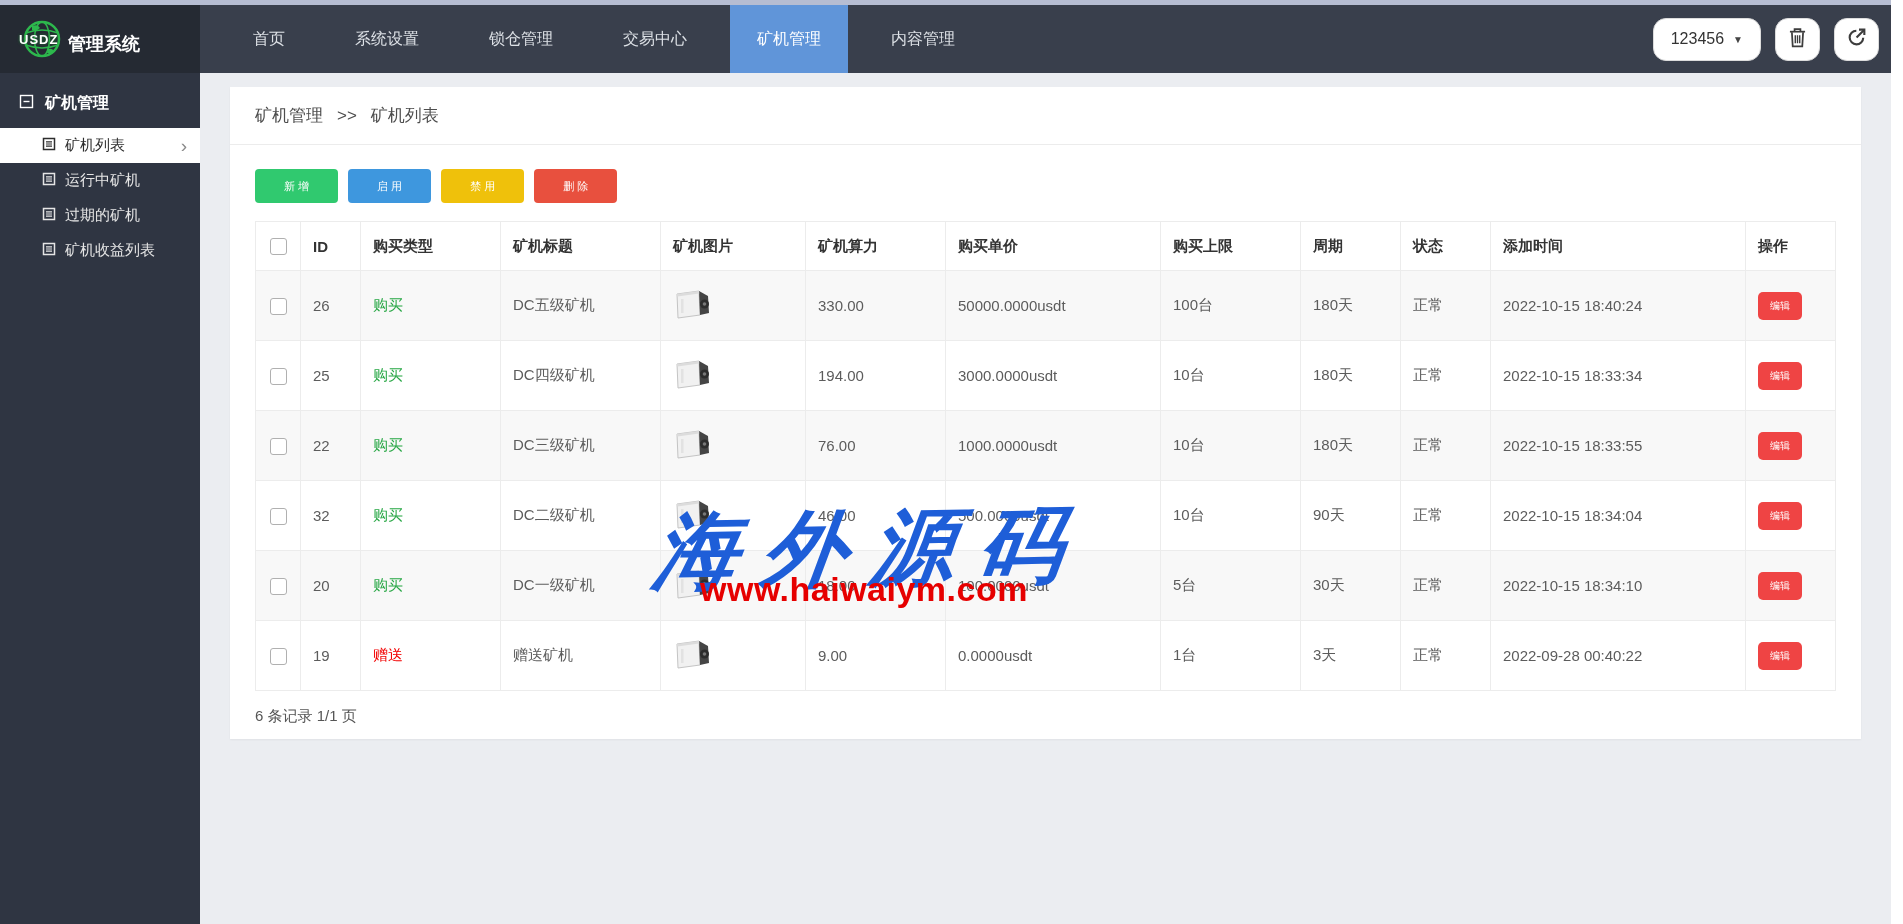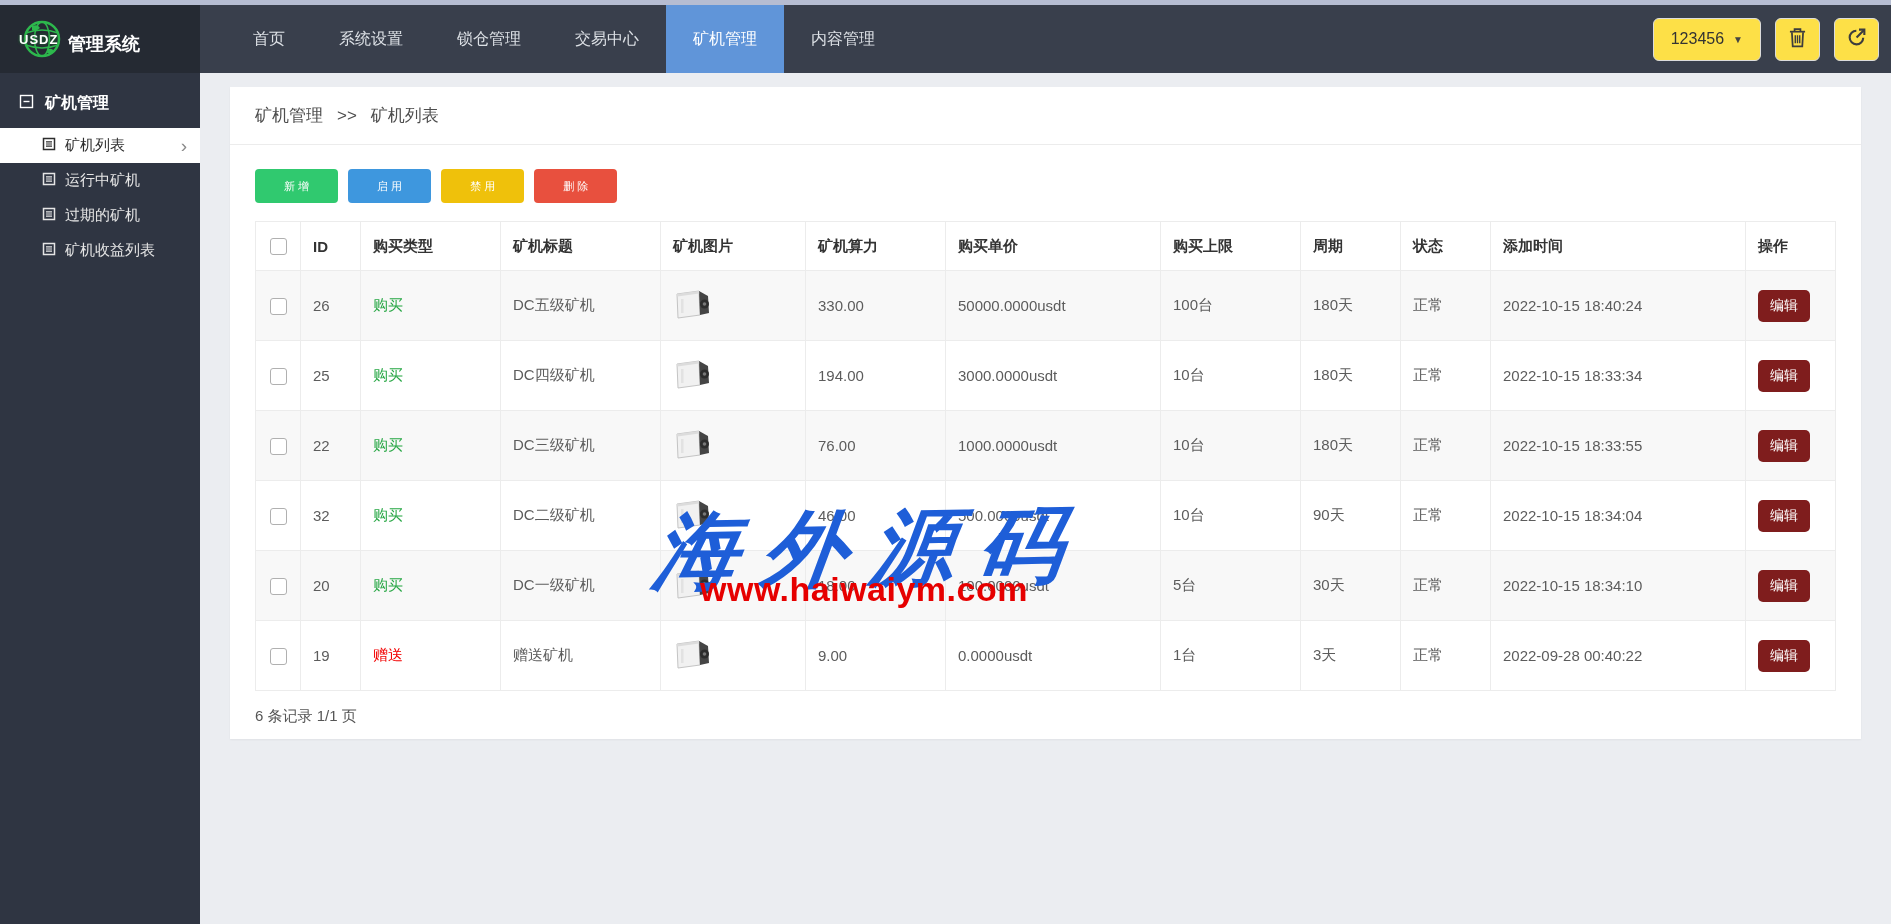--- a/index.html
+++ b/index.html
@@ -8,25 +8,25 @@
 
   
   .top-strip{position:absolute;top:0;left:0;width:100%;height:5px;background:#b6bdd2;z-index:20;}
 
   
   .header{position:absolute;top:5px;left:0;width:100%;height:68px;background:#393f4c;display:flex;align-items:stretch;z-index:10;}
   .logo{width:200px;background:#252a33;display:flex;align-items:center;padding-left:18px;box-sizing:border-box;flex:none;}
   .logo-globe{position:relative;width:48px;height:46px;flex:none;}
   .logo-usdz{position:absolute;left:1px;top:16px;font-size:13px;font-weight:bold;color:#fff;letter-spacing:1px;text-shadow:0 0 3px #1a7a33;}
   .logo-title{color:#fff;font-size:18px;font-weight:bold;margin-left:2px;margin-top:10px;}
-  .nav{display:flex;margin-left:26px;}
+  .nav{display:flex;margin-left:26px;gap:16px;}
   .nav-item{padding:0 27px;line-height:68px;font-size:16px;color:#dde1e6;cursor:pointer;white-space:nowrap;}
   .nav-item.active{background:#6095d9;color:#fff;}
   .header-right{margin-left:auto;display:flex;align-items:center;gap:14px;padding-right:12px;}
-  .hbtn{background:#fde047;border:1px solid #dcdcdc;border-radius:6px;height:43px;display:flex;align-items:center;justify-content:center;color:#333;cursor:pointer;box-sizing:border-box;}
+  .hbtn{background:#ffffff;border:1px solid #dcdcdc;border-radius:13px;height:43px;display:flex;align-items:center;justify-content:center;color:#333;cursor:pointer;box-sizing:border-box;}
   .user-btn{padding:0 17px;font-size:16px;gap:9px;}
   .caret{font-size:10px;color:#444;}
   .icon-btn{width:45px;}
 
   
   .sidebar{position:absolute;top:73px;left:0;width:200px;height:851px;background:#2f3542;color:#f2f2f2;}
   .side-section{display:flex;align-items:center;gap:11px;padding:14px 0 0 19px;height:32px;font-size:16px;font-weight:bold;color:#fff;cursor:pointer;}
   .side-list{margin-top:9px;}
   .side-item{height:35px;display:flex;align-items:center;gap:9px;padding-left:42px;font-size:15px;color:#e5e5e5;cursor:pointer;position:relative;}
   .side-item.active{background:#fff;color:#2d2d2d;}
@@ -47,21 +47,21 @@
 
   table.grid{width:100%;border-collapse:collapse;table-layout:fixed;font-size:15px;color:#5c5c5c;}
   .grid th,.grid td{border:1px solid #ececec;padding:0 12px;text-align:left;overflow:hidden;white-space:nowrap;}
   .grid th{height:48px;font-weight:bold;color:#333;font-size:15px;}
   .grid td{height:69px;}
   .grid tbody tr:nth-child(odd){background:#f8f8f8;}
   .col-check{text-align:center !important;}
   input.cb{appearance:none;-webkit-appearance:none;width:17px;height:17px;border:1px solid #b0b0b0;border-radius:3px;background:#fff;margin:0;cursor:pointer;vertical-align:middle;}
   .type-buy{color:#28a745;}
   .type-gift{color:#f20000;}
-  .edit-btn{background:#7f1d1d;color:#fff;border:none;border-radius:5px;padding:7px 12px;font-size:14px;cursor:pointer;font-family:inherit;}
+  .edit-btn{background:#ef4444;color:#fff;border:none;border-radius:5px;padding:7px 12px;font-size:10px;cursor:pointer;font-family:inherit;}
   .pager{margin-top:16px;font-size:15px;color:#555;}
 
   
   .wm-text{position:absolute;left:655px;top:492px;z-index:40;pointer-events:none;font-family:"DejaVu Serif","Liberation Serif",serif;font-style:italic;font-weight:bold;font-size:84px;letter-spacing:24px;color:#1e5ed8;transform:skewX(-8deg) rotate(-1deg);white-space:nowrap;}
   .wm-url{position:absolute;left:700px;top:570px;z-index:41;pointer-events:none;font-weight:bold;font-size:34px;color:#e60000;letter-spacing:0.5px;white-space:nowrap;}
 </style>
 </head>
 <body>
 
 <div id="app">

